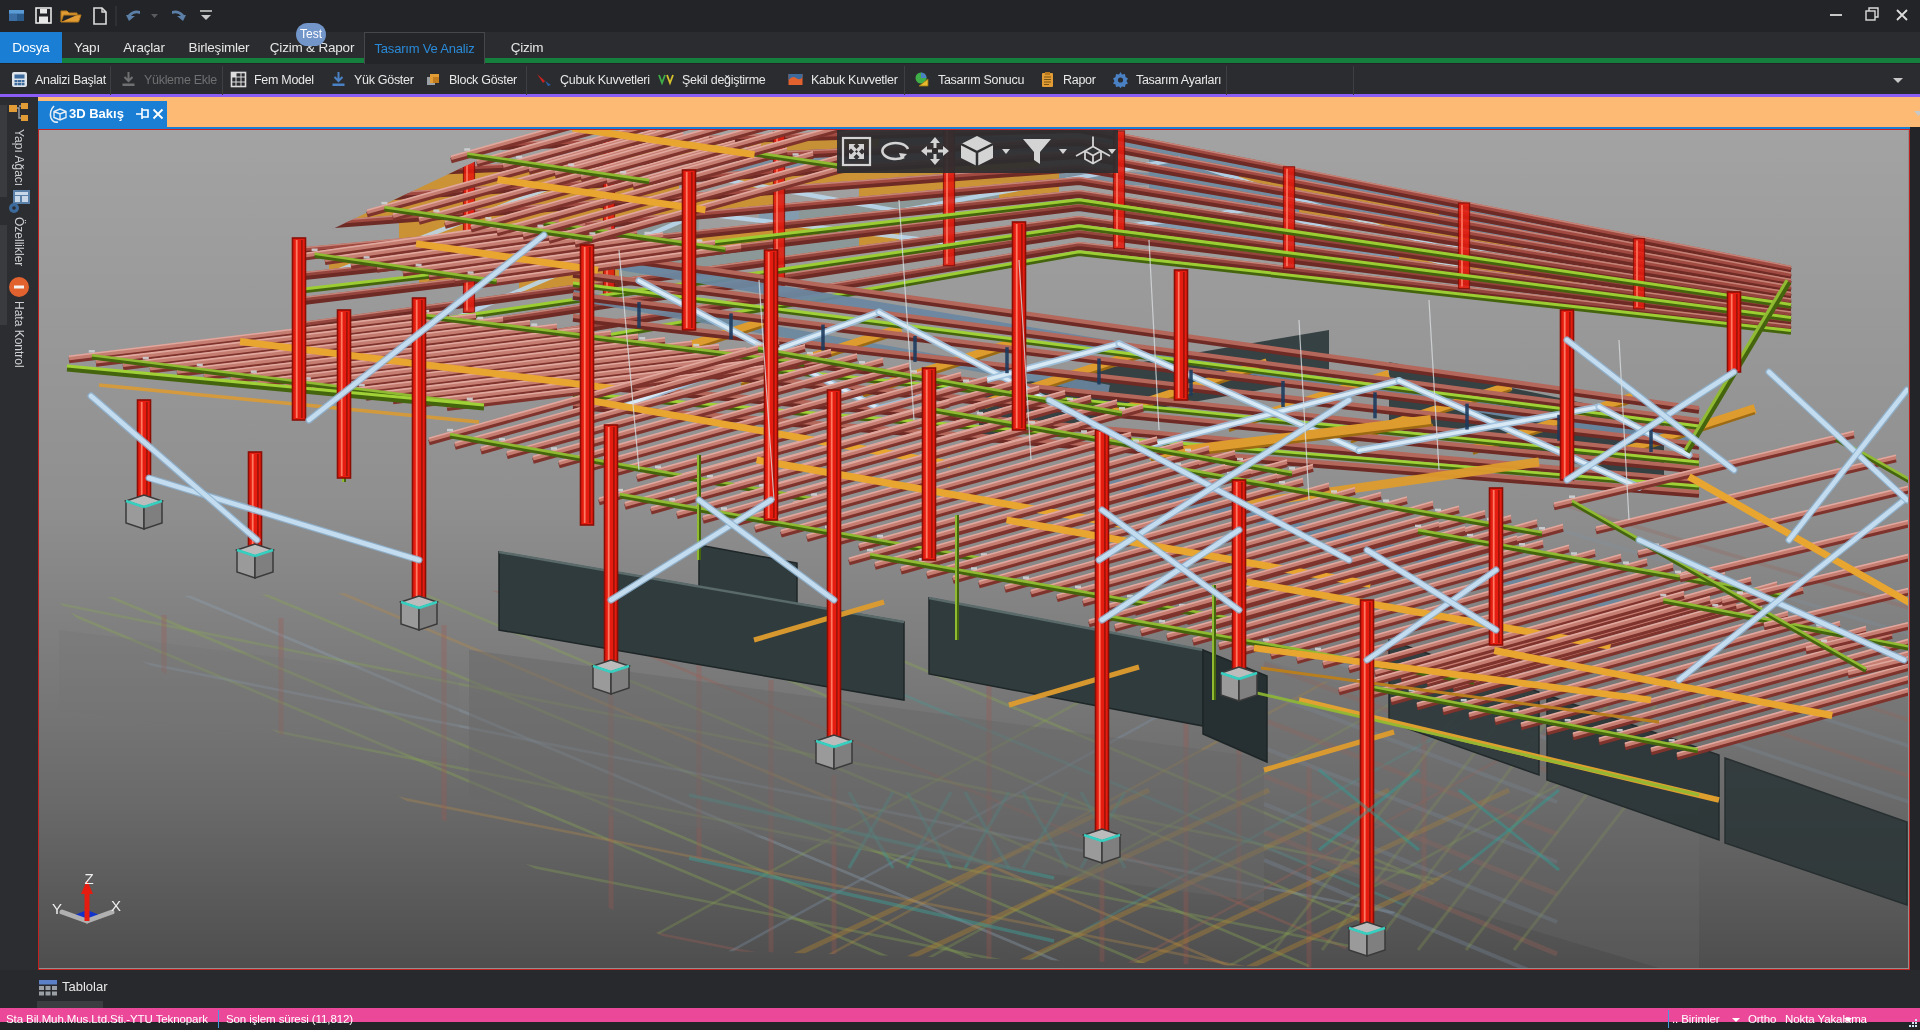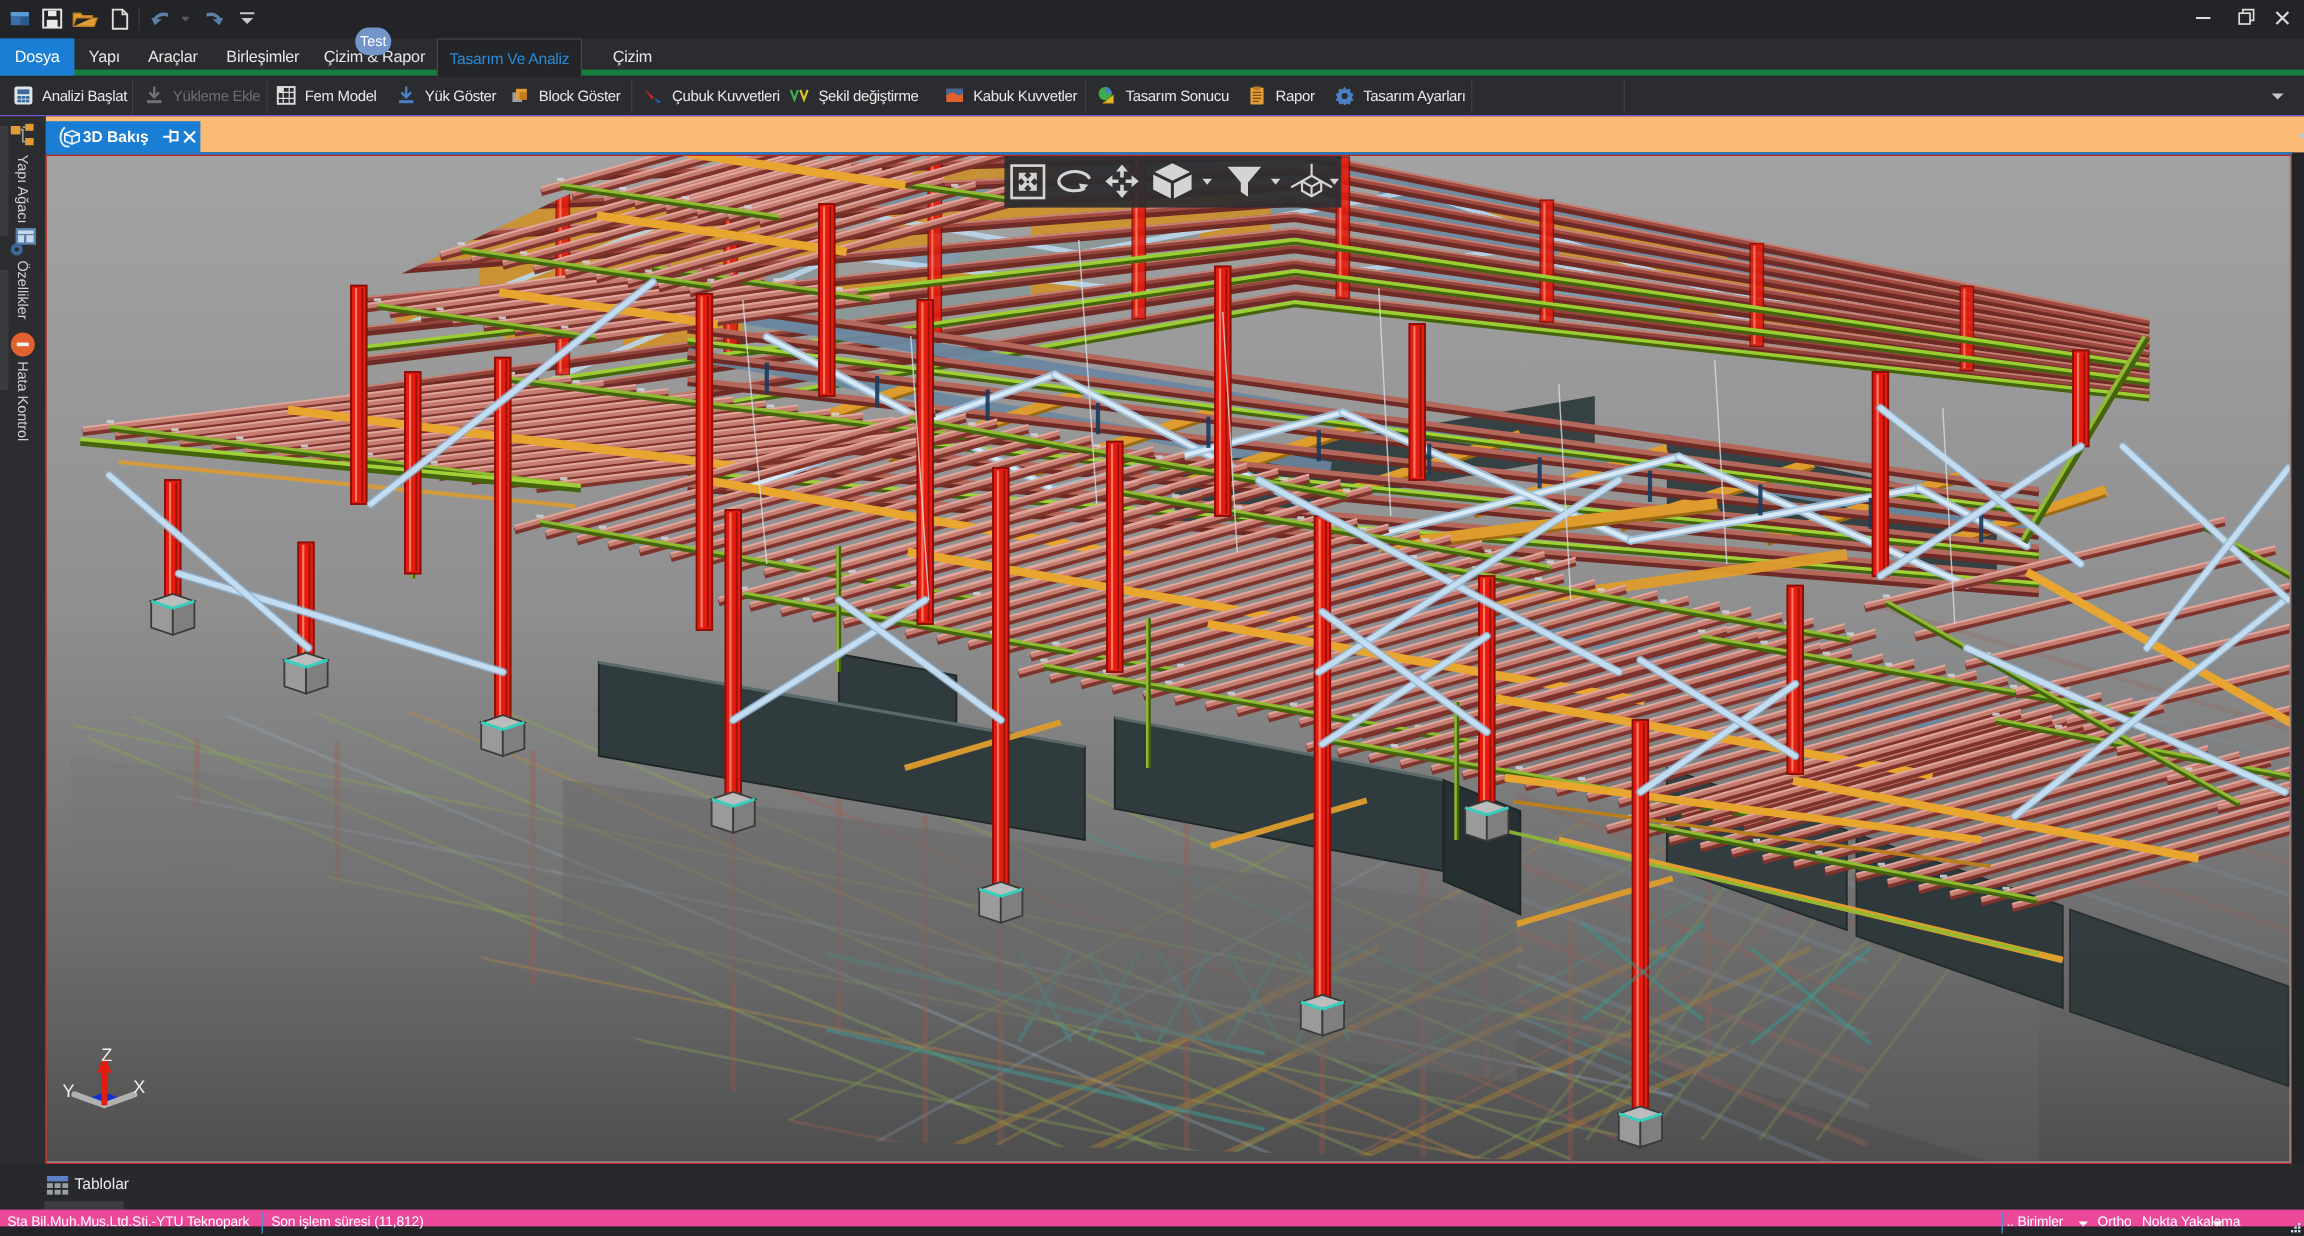--- a/index.html
+++ b/index.html
@@ -3,21 +3,21 @@
 *{margin:0;padding:0;box-sizing:border-box}
 html,body{width:1920px;height:1030px;overflow:hidden;background:#232427;font-family:"Liberation Sans",sans-serif;}
 .titlebar{position:absolute;left:0;top:0;width:1920px;height:32px;background:#232427;}
 .title{position:absolute;left:0;top:8px;width:1920px;text-align:center;color:#e8e8e8;font-size:13px;}
 .winbtn{position:absolute;top:0;height:30px;width:45px;color:#dcdcdc;text-align:center;line-height:30px;font-size:15px;}
 .menubar{position:absolute;left:0;top:32px;width:1920px;height:31px;background:#2b2c2f;border-bottom:5px solid #15803d;}
 .mtab{position:absolute;top:0;height:31px;line-height:31px;color:#e6e6e6;font-size:13.5px;text-align:center;letter-spacing:-0.2px;}
 .dosya{left:0;width:62px;background:#1a7fd4;color:#fff;}
 .activetab{background:#242528;border:1px solid #46474a;border-bottom:none;color:#2a8ad8;}
 .testbadge{position:absolute;left:296px;top:23px;width:30px;height:23px;background:#7295ca;border-radius:12px;color:#fff;font-size:12px;text-align:center;line-height:23px;z-index:5;}
-.toolbar{position:absolute;left:0;top:64px;width:1920px;height:33px;background:#2b2c2f;border-bottom:1px solid #8b5cf6;}
+.toolbar{position:absolute;left:0;top:64px;width:1920px;height:33px;background:#2b2c2f;border-bottom:3px solid #8b5cf6;}
 .titem{position:absolute;top:0;height:32px;line-height:32px;color:#e8e8e8;font-size:12.5px;white-space:nowrap;letter-spacing:-0.3px;}
 .titem.gray{color:#6f7072;}
 .tsep{position:absolute;top:2px;height:29px;width:1px;background:#3e3f42;}
 .ticon{display:inline-block;width:17px;height:17px;vertical-align:-4px;margin-right:7px;}
 .tabrow{position:absolute;left:38px;top:97px;width:1882px;height:30px;background:#fdba74;}
 .vtab3d{position:absolute;left:0px;top:4px;width:129px;height:26px;background:#1a7fd4;color:#fff;font-size:13px;font-weight:bold;line-height:26px;}
 .blueline{position:absolute;left:38px;top:127px;width:1872px;height:2px;background:#1a7fd4;}
 .sidebar{position:absolute;left:0;top:97px;width:38px;height:873px;background:#2c2d30;}
 .sitem{position:absolute;left:0;width:38px;color:#cfd0d2;font-size:12px;}
 .vtext{writing-mode:vertical-rl;white-space:nowrap;width:14px;}

